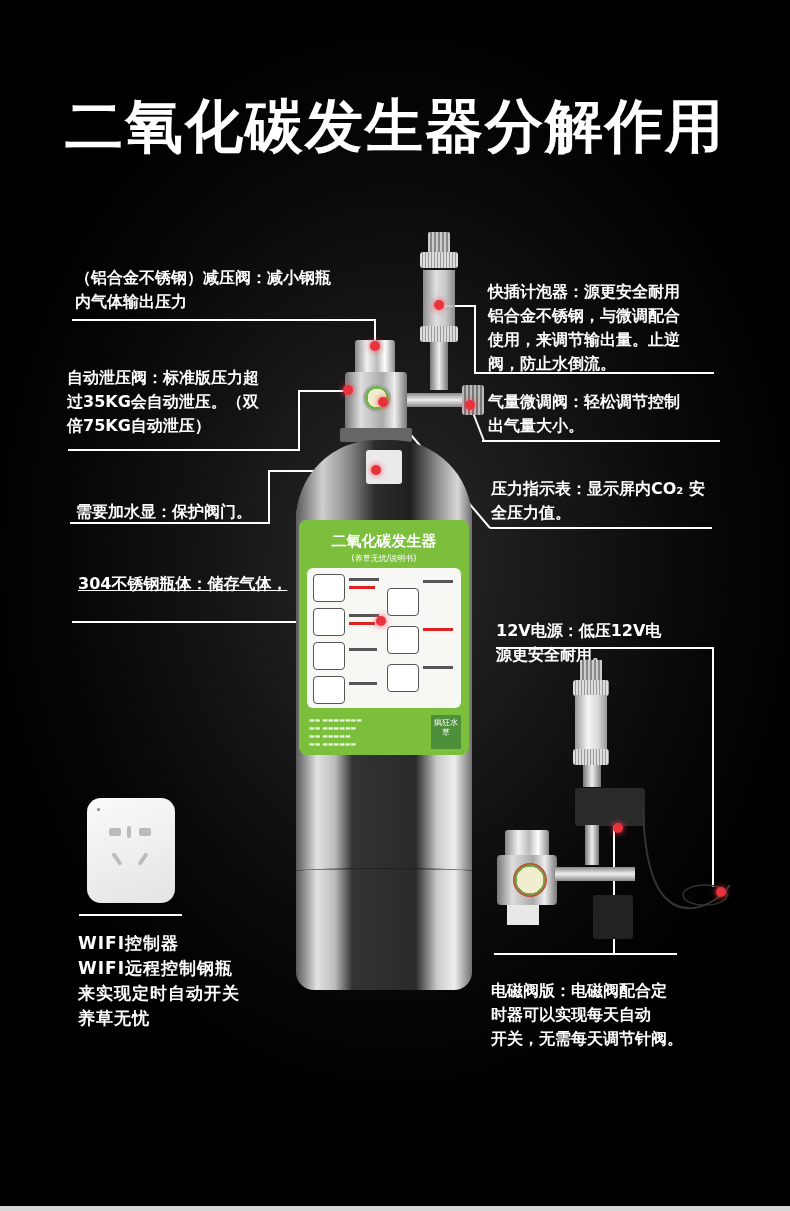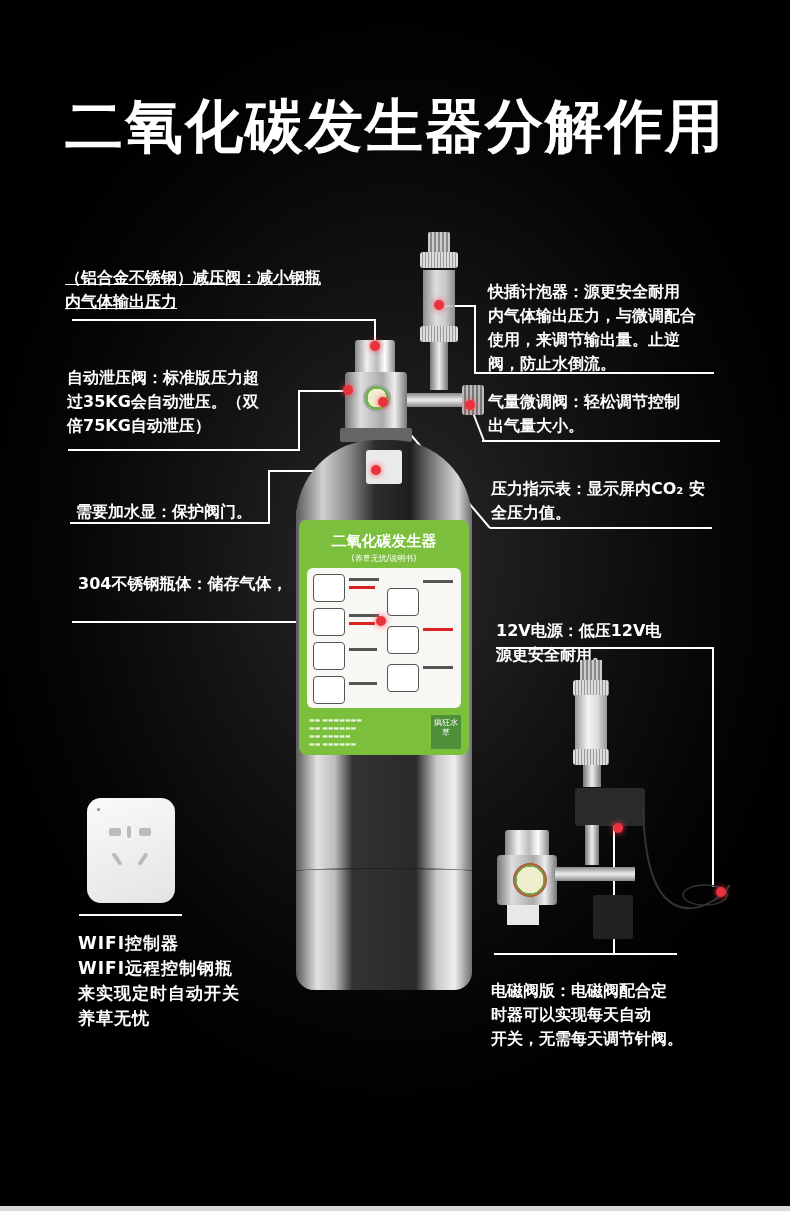--- a/index.html
+++ b/index.html
@@ -58,21 +58,21 @@
 
     
     .kit { position:absolute; left:505px; top:655px; width:230px; height:300px; }
     .kit .part { position:absolute; }
   </style>
 </head>
 <body>
 
 <div class="title">二氧化碳发生器分解作用</div>
 
-<div class="cap" style="left:65px;top:266px;text-decoration:underline;">
+<div class="cap" style="left:75px;top:266px;">
   <div>（铝合金不锈钢）减压阀：减小钢瓶</div>
   <div>内气体输出压力</div>
 </div>
 <div class="line" style="left:72px;top:319px;width:304px;height:2px;"></div>
 <div class="line" style="left:374px;top:319px;width:2px;height:26px;"></div>
 
 <div class="cap" style="left:67px;top:366px;">
   <div>自动泄压阀：标准版压力超</div>
   <div>过35KG会自动泄压。（双</div>
   <div>倍75KG自动泄压）</div>
@@ -81,28 +81,28 @@
 <div class="line" style="left:298px;top:390px;width:2px;height:61px;"></div>
 <div class="line" style="left:298px;top:390px;width:46px;height:2px;"></div>
 
 <div class="cap" style="left:76px;top:500px;">
   <div>需要加水显：保护阀门。</div>
 </div>
 <div class="line" style="left:70px;top:522px;width:200px;height:2px;"></div>
 <div class="line" style="left:268px;top:470px;width:2px;height:54px;"></div>
 <div class="line" style="left:268px;top:470px;width:100px;height:2px;"></div>
 
-<div class="cap" style="left:78px;top:572px;">
+<div class="cap" style="left:78px;top:572px;text-decoration:underline;">
   <div>304不锈钢瓶体：储存气体，</div>
 </div>
 <div class="line" style="left:72px;top:621px;width:308px;height:2px;"></div>
 
 <div class="cap" style="left:488px;top:280px;">
   <div>快插计泡器：源更安全耐用</div>
-  <div>内气体输出压力，与微调配合</div>
+  <div>铝合金不锈钢，与微调配合</div>
   <div>使用，来调节输出量。止逆</div>
   <div>阀，防止水倒流。</div>
 </div>
 <div class="line" style="left:474px;top:372px;width:240px;height:2px;"></div>
 <div class="line" style="left:474px;top:305px;width:2px;height:69px;"></div>
 <div class="line" style="left:440px;top:305px;width:36px;height:2px;"></div>
 
 <div class="cap" style="left:488px;top:390px;">
   <div>气量微调阀：轻松调节控制</div>
   <div>出气量大小。</div>

